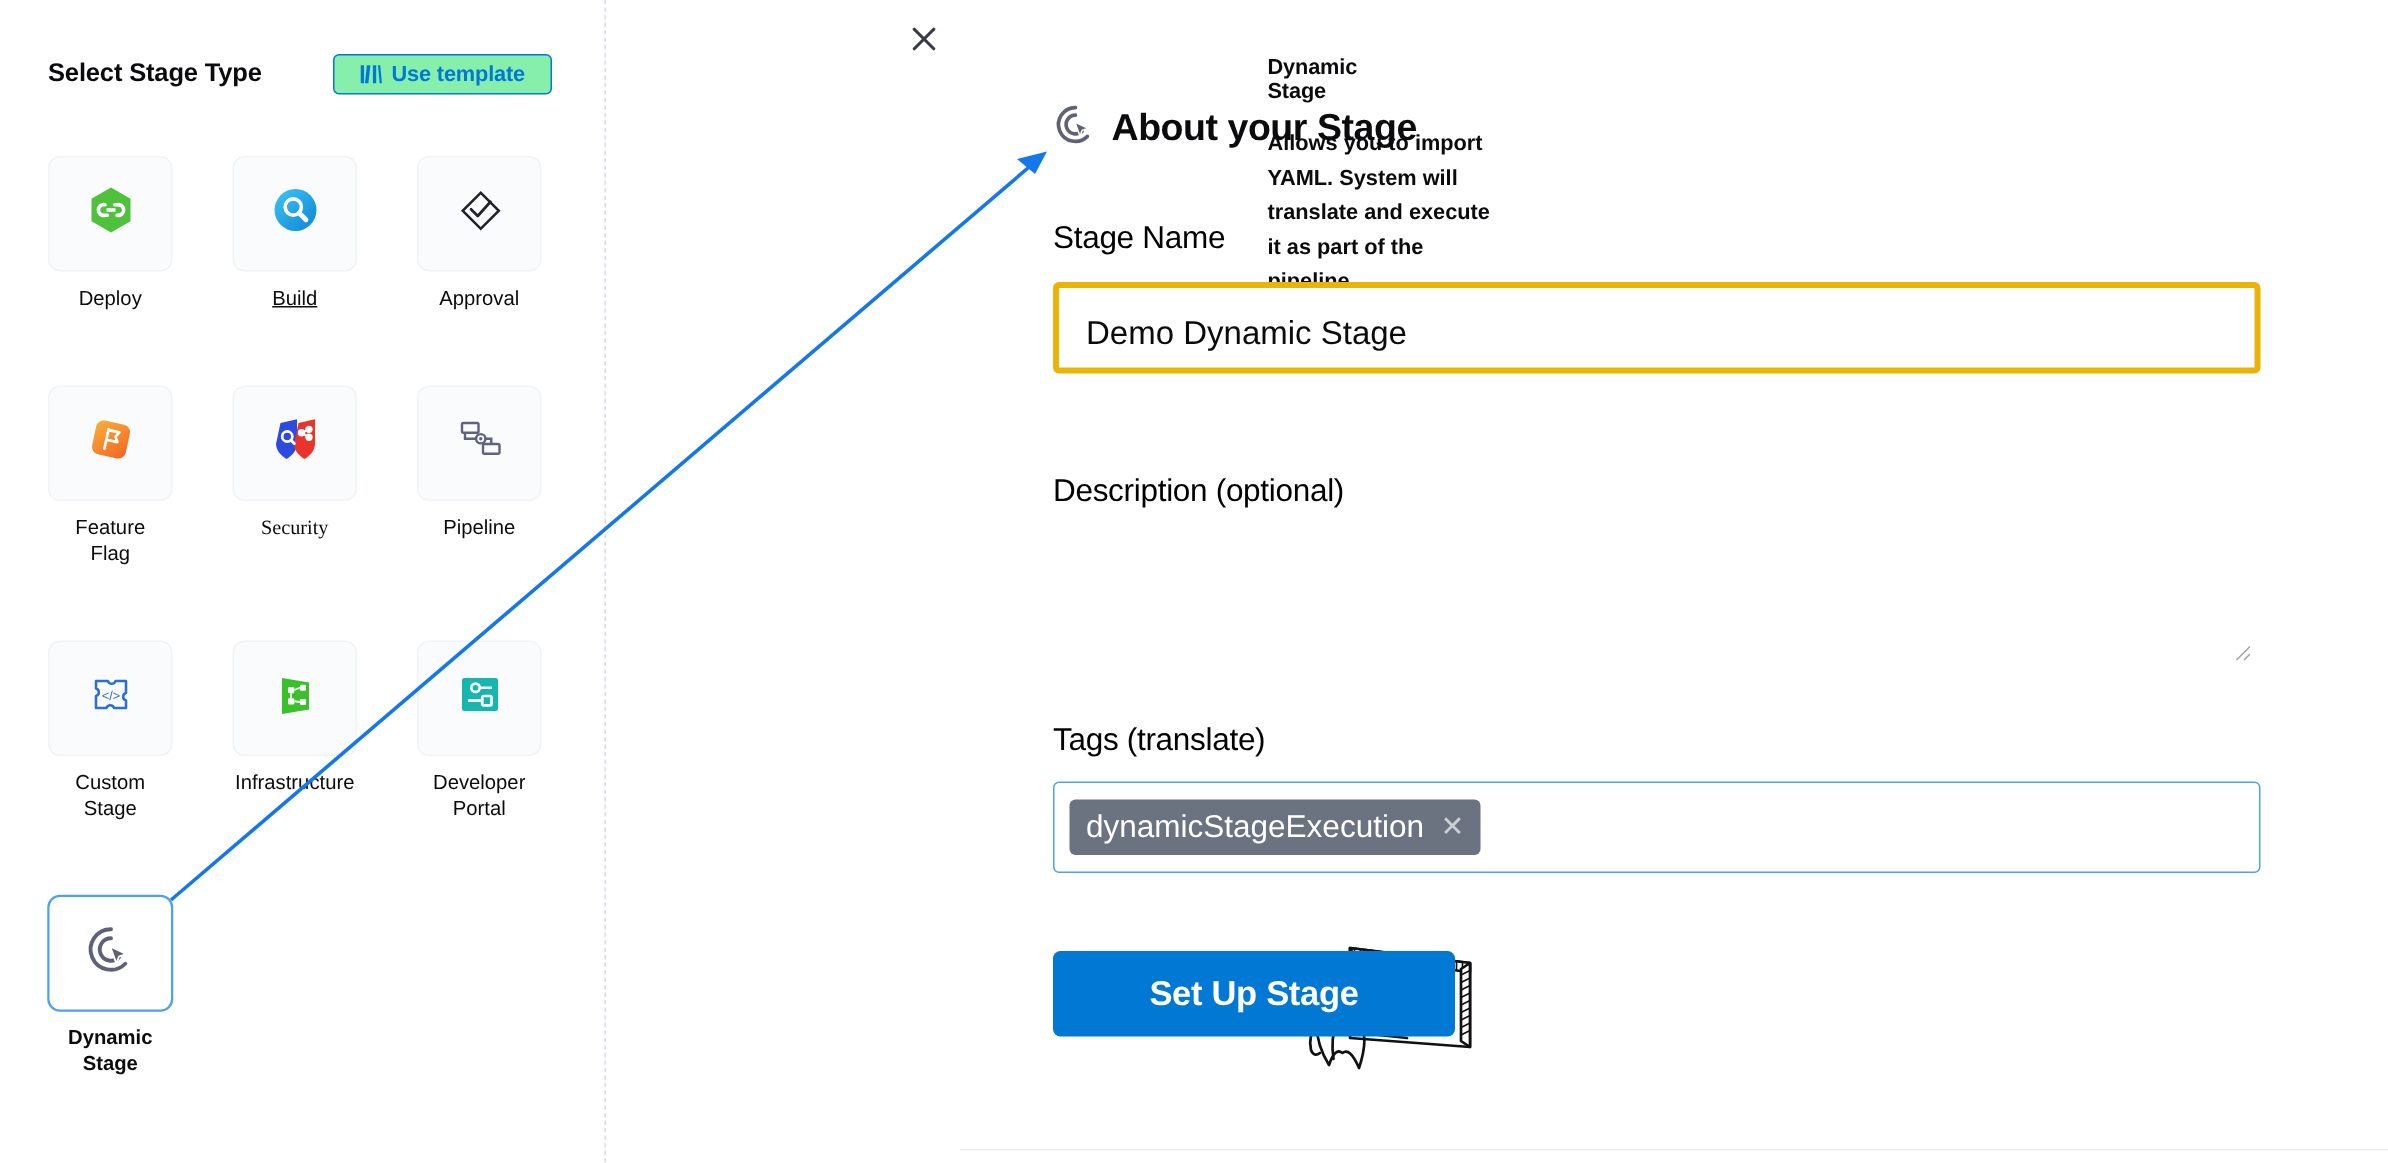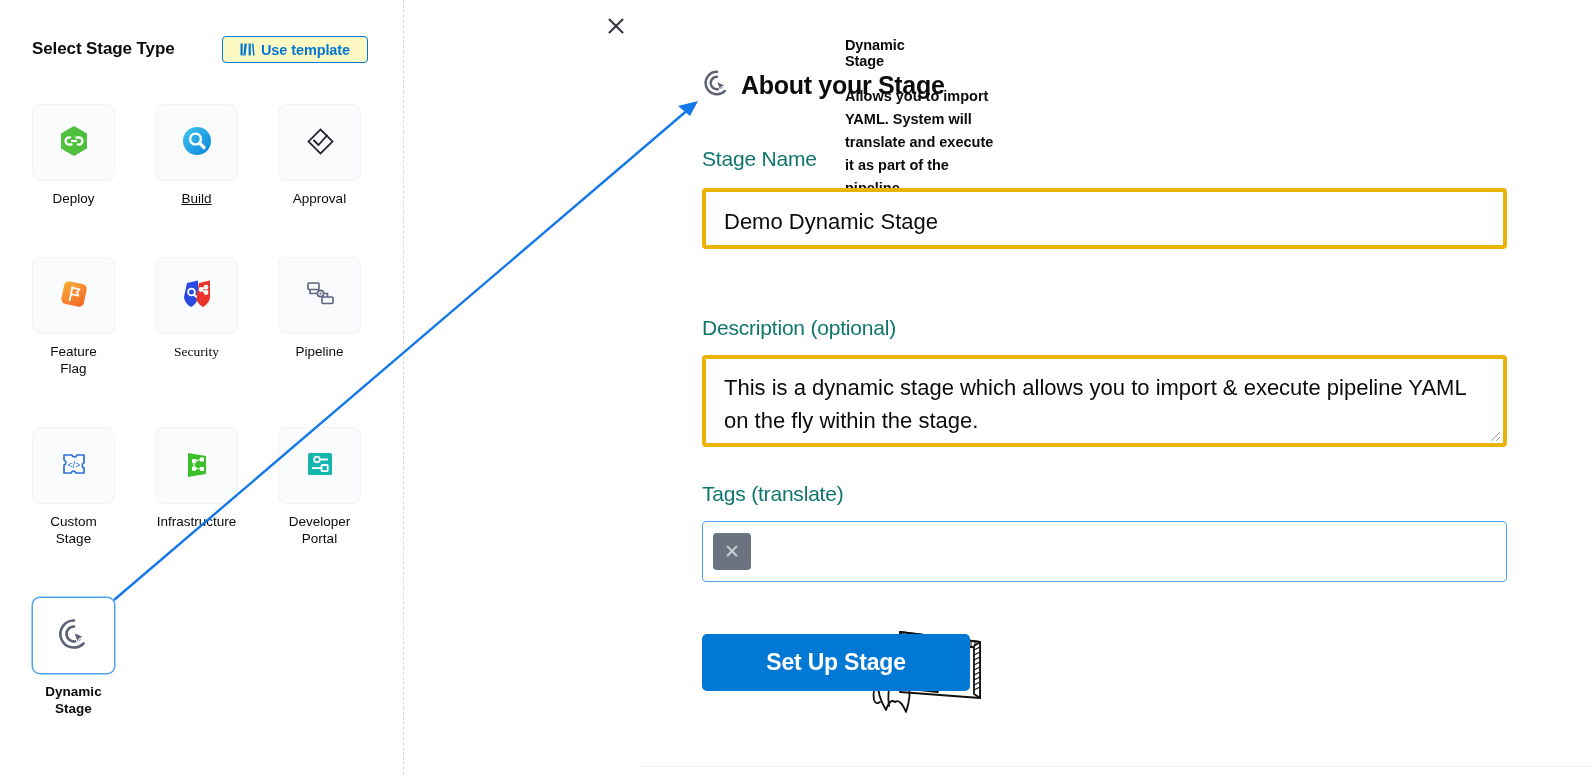--- a/index.html
+++ b/index.html
@@ -25,21 +25,21 @@
   }
   #panel-title {
     position: absolute; left: 0; top: 3px;
     font-size: 17px; font-weight: 700; letter-spacing: -0.1px;
     color: #0b0b0d;
   }
   #use-template-btn {
     position: absolute; left: 190px; top: 0;
     width: 146px; height: 27px;
     border: 1px solid #0278d5; border-radius: 4px;
-    background: #fef9c3;
+    background: #86efac;
     display: flex; align-items: center; justify-content: center;
     gap: 6px; cursor: pointer;
     box-sizing: border-box;
   }
   #use-template-btn .lbl {
     font-size: 14.5px; font-weight: 700; color: #0278d5;
     letter-spacing: -0.1px;
   }
   .tmpl-icon { display: block; }
 
@@ -124,21 +124,21 @@
   #about-row {
     position: absolute; left: 62px; top: 68px;
     display: flex; align-items: center; gap: 9px;
   }
   #about-title {
     font-size: 25px; font-weight: 700; color: #0b0b0d;
     letter-spacing: -0.3px;
   }
 
   .field-label {
-    font-size: 21px; color: #0f766e; font-weight: 400;
+    font-size: 21px; color: #000000; font-weight: 400;
     letter-spacing: -0.2px;
   }
   #stage-name-label { position: absolute; left: 62px; top: 147px; }
 
   .text-input {
     position: absolute;
     background: #fff;
     border: 4px solid #eab308;
     border-radius: 4px;
     box-sizing: border-box;
@@ -482,31 +482,31 @@
       </svg>
     </span>
     <span id="about-title">About your Stage</span>
   </div>
 
   <div id="stage-name-label" class="field-label">Stage Name</div>
 
   <div id="stage-name-input" class="text-input" title="Enter stage name">Demo Dynamic Stage</div>
 
   <div id="description-label" class="field-label">Description (optional)</div>
-  <div id="description-input" class="text-input" title="Description">This is a dynamic stage which allows you to import &amp; execute pipeline YAML on the fly within the stage.</div>
   <div id="desc-resize">
     <svg width="13" height="13" viewBox="0 0 13 13">
       <line x1="12" y1="3" x2="3" y2="12" stroke="#9aa0ad" stroke-width="1"></line>
       <line x1="12" y1="8" x2="8" y2="12" stroke="#9aa0ad" stroke-width="1"></line>
     </svg>
   </div>
 
   <div id="tags-label" class="field-label">Tags (translate)</div>
   <div id="tags-input" class="text-input">
     <span class="tag-chip">
+      <span>dynamicStageExecution</span>
       <span class="tag-x">✕</span>
     </span>
   </div>
 
   <button id="setup-btn">Set Up Stage</button>
 </div>
 
 <div id="bottom-divider"></div>
 
 </body></html>

